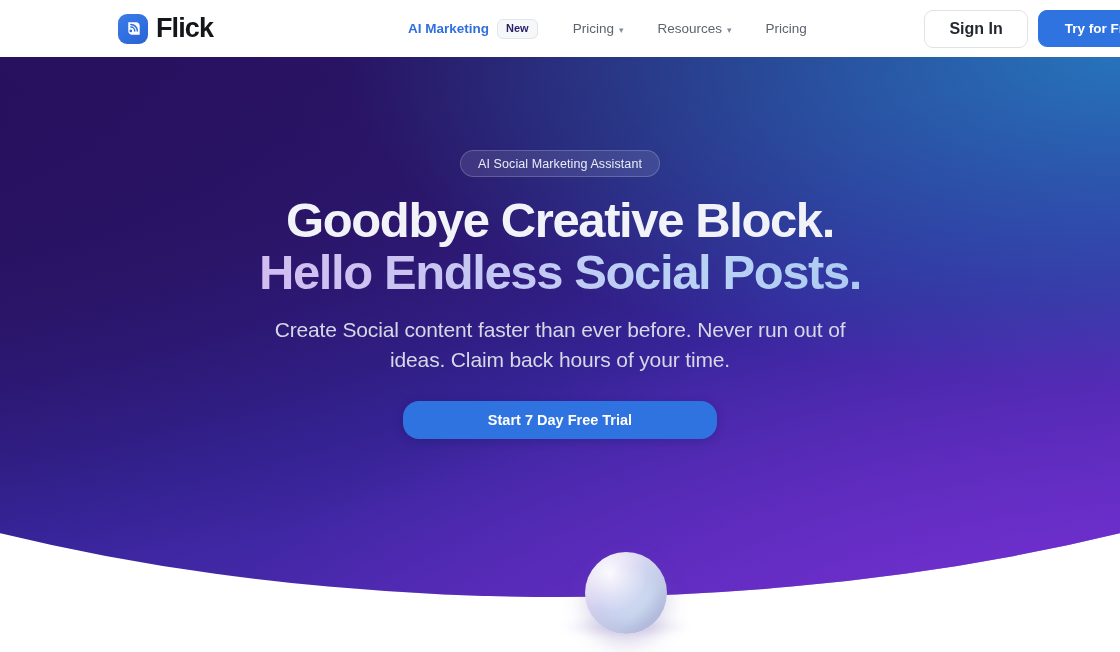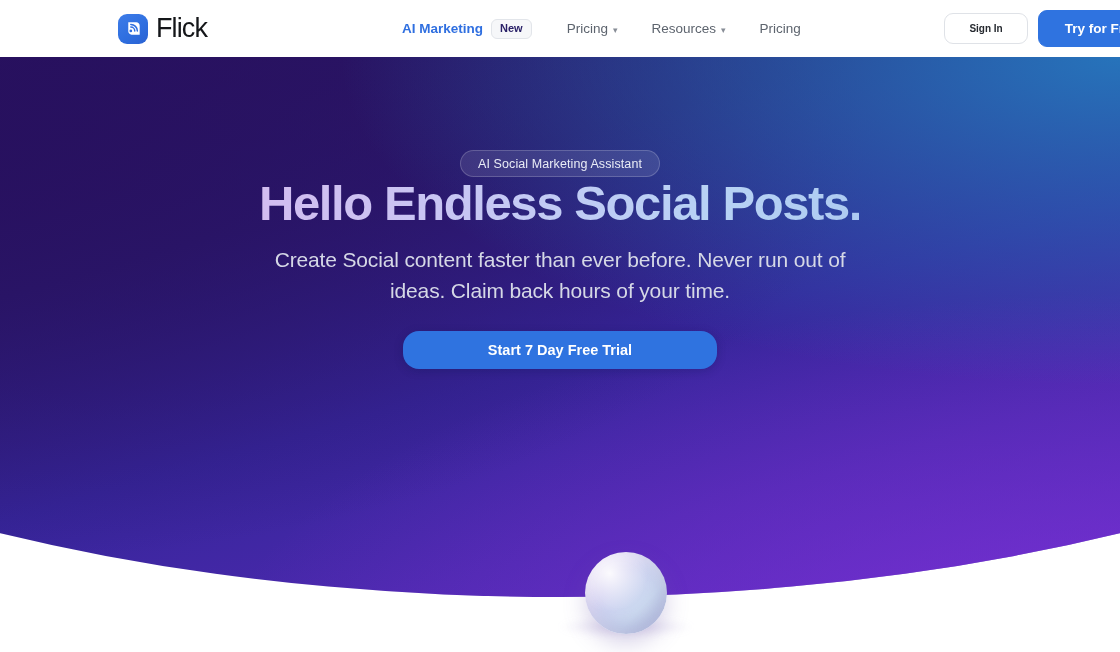--- a/index.html
+++ b/index.html
@@ -29,21 +29,21 @@
     cursor:pointer;
   }
   .logo-mark {
     width:30px; height:30px; border-radius:9px;
     background:linear-gradient(145deg,#3d7ce8 0%,#2f6fe0 55%,#2a62d2 100%);
     display:flex; align-items:center; justify-content:center;
     flex:none;
   }
   .logo-mark svg { display:block; }
   .logo-text {
-    font-size:27px; font-weight:normal; color:#141619;
+    font-size:27px; font-weight:bold; color:#141619;
     letter-spacing:-0.9px; line-height:1;
   }
 
   .nav {
     display:flex; align-items:center;
     margin-left:178px;
     gap:0px;
   }
   .nav-item {
     display:flex; align-items:center; gap:5px;
@@ -60,21 +60,21 @@
     background:#f6f7f9; border:1px solid #e2e5ea;
     border-radius:6px; padding:3px 8px 4px; line-height:1;
     margin-right:18px; cursor:pointer;
   }
 
   .header-actions {
     margin-left:auto; display:flex; align-items:center; gap:10px;
     padding-right:0px; transform:translateX(46px);
   }
   .btn-signin {
-    font-size:10px; font-weight:bold; color:#25292f;
+    font-size:16px; font-weight:bold; color:#25292f;
     background:#ffffff; border:1px solid #dfe2e7;
     border-radius:9px; padding:9px 24px; cursor:pointer;
     white-space:nowrap;
   }
   .btn-tryfree {
     font-size:13.5px; font-weight:bold; color:#ffffff;
     background:#2f73e0; border:1px solid #2f73e0;
     border-radius:9px; padding:10px 26px; cursor:pointer;
     white-space:nowrap;
   }
@@ -222,20 +222,21 @@
 
   <div class="hero">
     <div class="hero-clip">
       <div class="hero-bg"></div>
     </div>
 
     <div class="hero-content">
 
       <div class="pill">AI Social Marketing Assistant</div>
 
+      <h1 class="headline1">Goodbye Creative Block.</h1>
       <h1 class="headline2">Hello Endless Social Posts.</h1>
 
       <p class="subtitle">Create Social content faster than ever before. Never run out of ideas. Claim back hours of your time.</p>
 
       <div class="cta">Start 7 Day Free Trial</div>
 
     </div>
   </div>
 
   <div class="orb-shadow"></div>

